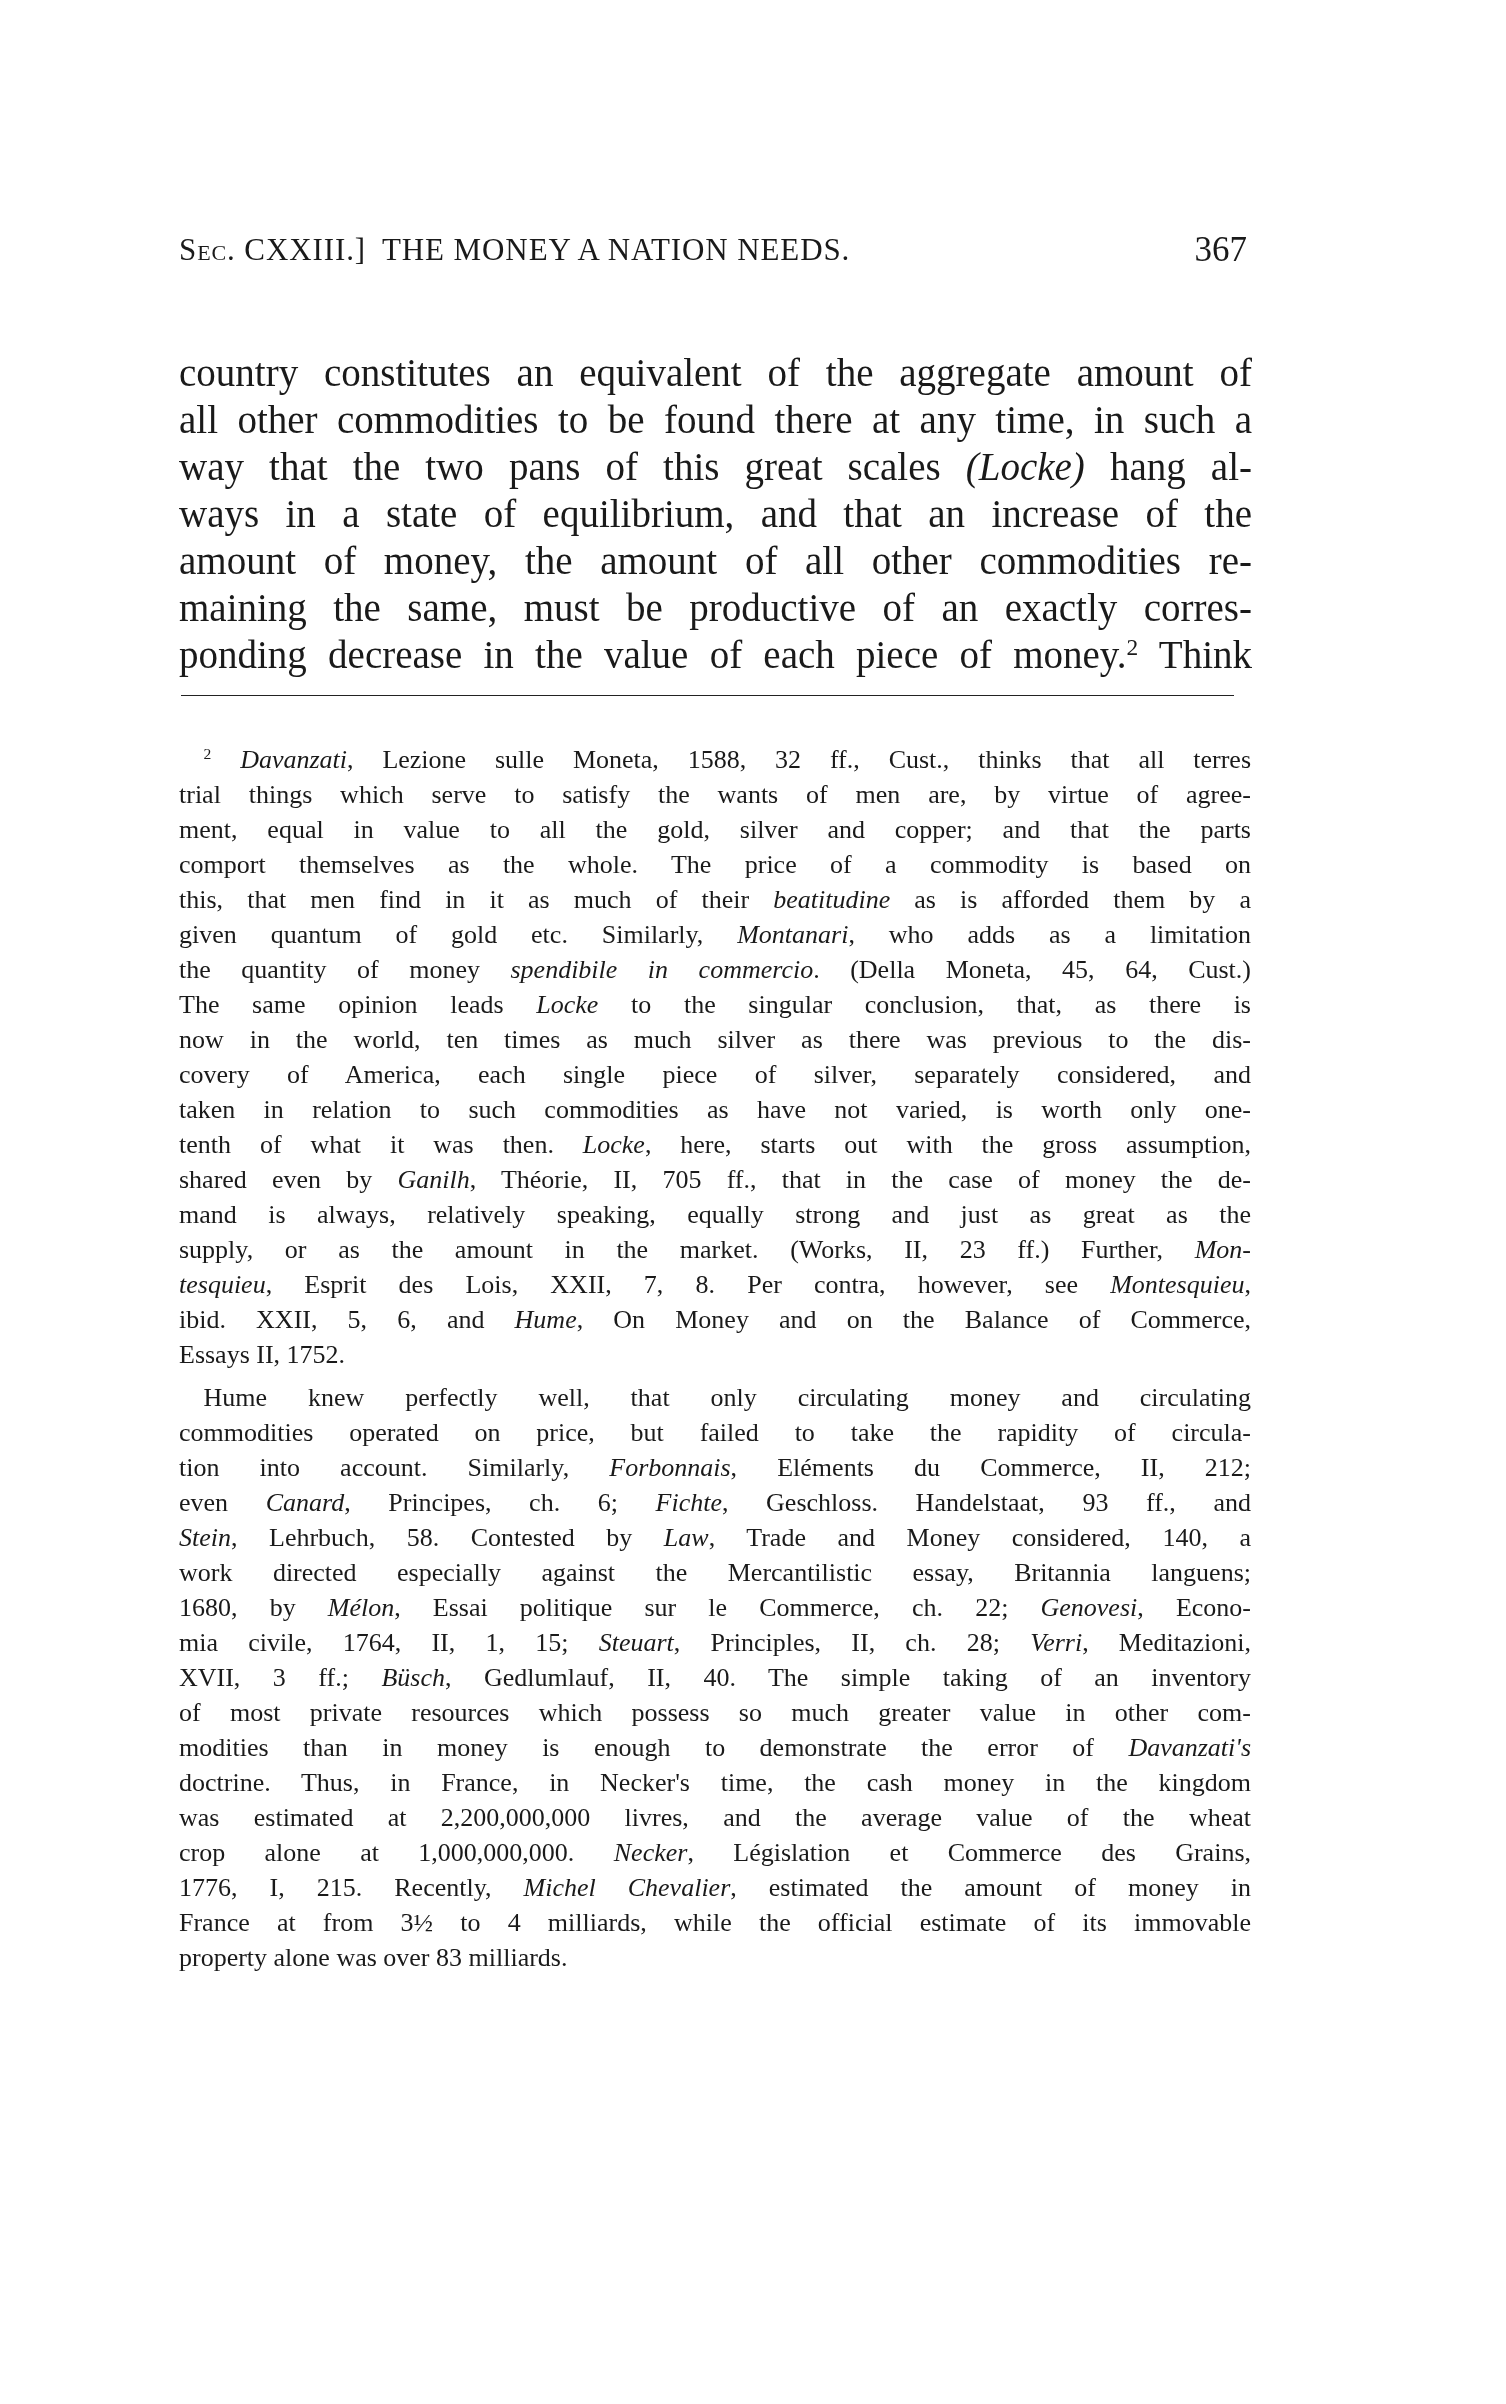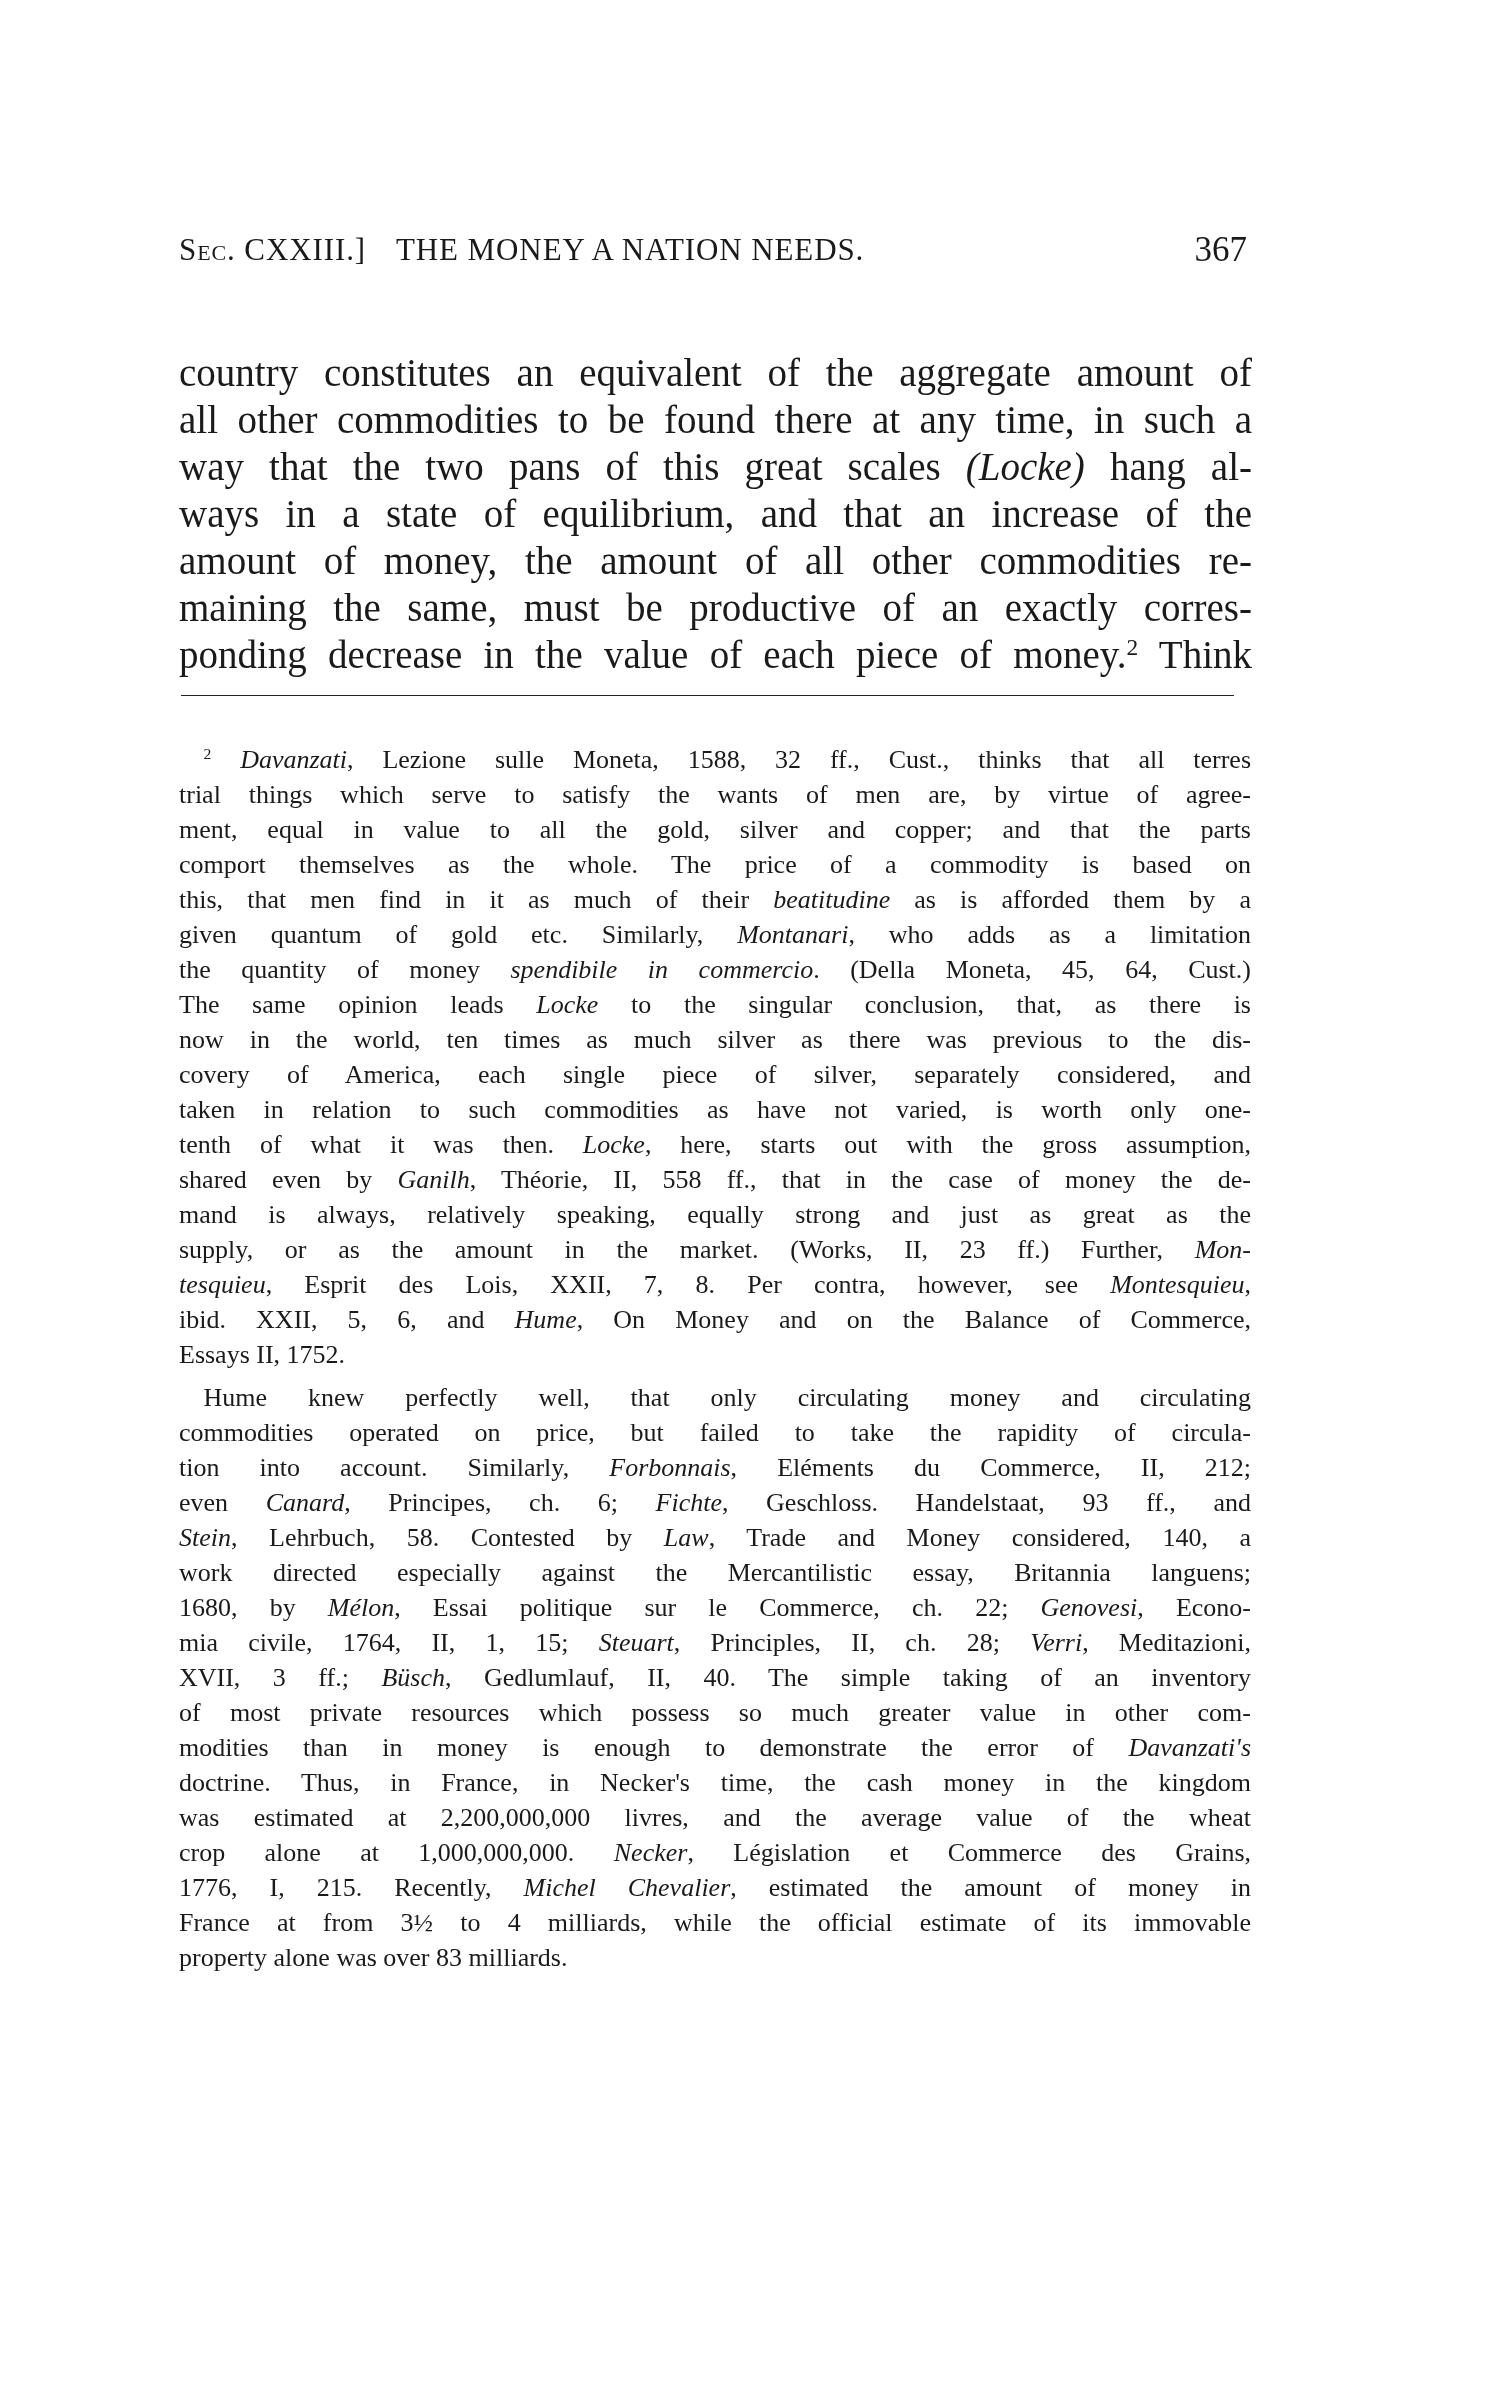--- a/index.html
+++ b/index.html
@@ -2,21 +2,21 @@
 <html style="font-size:15px"><head>
 <meta charset="utf-8">
 <style>
   html, body { margin: 0; padding: 0; background: #ffffff; }
   body { width: 1507px; height: 2405px; position: relative; overflow: hidden;
          font-family: "Liberation Serif", "DejaVu Serif", serif; color: #1a1a1a; }
   .page { position: absolute; left: 0; top: 0; width: 1507px; height: 2405px; }
   .running-head { position: absolute; left: 179px; top: 232px; width: 1073px; height: 41px;
                   font-size: 31px; letter-spacing: 0.9px; }
   .running-head .sec { position: absolute; left: 0; top: 0; font-variant: small-caps; text-align: right; }
-  .running-head .title { position: absolute; left: 217px; top: 0; }
+  .running-head .title { position: absolute; left: 203px; top: 0; }
   .running-head .pageno { position: absolute; right: 5px; top: -1.9px; font-size: 35px; letter-spacing: 0; }
   .body-text { position: absolute; left: 179px; top: 311px; width: 1073px;
                font-size: 39px; line-height: 47px; margin-top: 38px; }
   .body-text .line { display: block; height: 47px; white-space: nowrap; text-align: justify;
                      text-align-last: justify; }
   .rule { position: absolute; left: 181px; top: 695px; width: 1053px; height: 0;
           border-top: 1.9px solid #222; }
   .footnotes { position: absolute; left: 179px; top: 706px; width: 1072px;
                font-size: 26px; line-height: 35px; margin-top: 36px; }
   .footnotes .line { display: block; height: 35px; white-space: nowrap; text-align: justify;
@@ -57,21 +57,21 @@
         <span class="line"><span>ment, equal in value to all the gold, silver and copper; and that the parts</span></span>
         <span class="line"><span>comport themselves as the whole.  The price of a commodity is based on</span></span>
         <span class="line"><span>this, that men find in it as much of their </span><i>beatitudine</i><span> as is afforded them by a</span></span>
         <span class="line"><span>given quantum of gold etc.  Similarly, </span><i>Montanari</i><span>, who adds as a limitation</span></span>
         <span class="line"><span>the quantity of money </span><i>spendibile in commercio</i><span>.  (Della Moneta, 45, 64, Cust.)</span></span>
         <span class="line"><span>The same opinion leads </span><i>Locke</i><span> to the singular conclusion, that, as there is</span></span>
         <span class="line"><span>now in the world, ten times as much silver as there was previous to the dis-</span></span>
         <span class="line"><span>covery of America, each single piece of silver, separately considered, and</span></span>
         <span class="line"><span>taken in relation to such commodities as have not varied, is worth only one-</span></span>
         <span class="line"><span>tenth of what it was then.  </span><i>Locke</i><span>, here, starts out with the gross assumption,</span></span>
-        <span class="line"><span>shared even by </span><i>Ganilh</i><span>, Théorie, II, 558 ff., that in the case of money the de-</span></span>
+        <span class="line"><span>shared even by </span><i>Ganilh</i><span>, Théorie, II, 705 ff., that in the case of money the de-</span></span>
         <span class="line"><span>mand is always, relatively speaking, equally strong and just as great as the</span></span>
         <span class="line"><span>supply, or as the amount in the market.  (Works, II, 23 ff.)  Further, </span><i>Mon-</i></span>
         <span class="line"><i>tesquieu</i><span>, Esprit des Lois, XXII, 7, 8.  Per contra, however, see </span><i>Montesquieu</i><span>,</span></span>
         <span class="line"><span>ibid. XXII, 5, 6, and </span><i>Hume</i><span>, On Money and on the Balance of Commerce,</span></span>
         <span class="line end"><span>Essays II, 1752.</span></span>
       </div>
       <div class="para-gap"></div>
       <div>
         <span class="line indent"><span>Hume knew perfectly well, that only circulating money and circulating</span></span>
         <span class="line"><span>commodities operated on price, but failed to take the rapidity of circula-</span></span>

